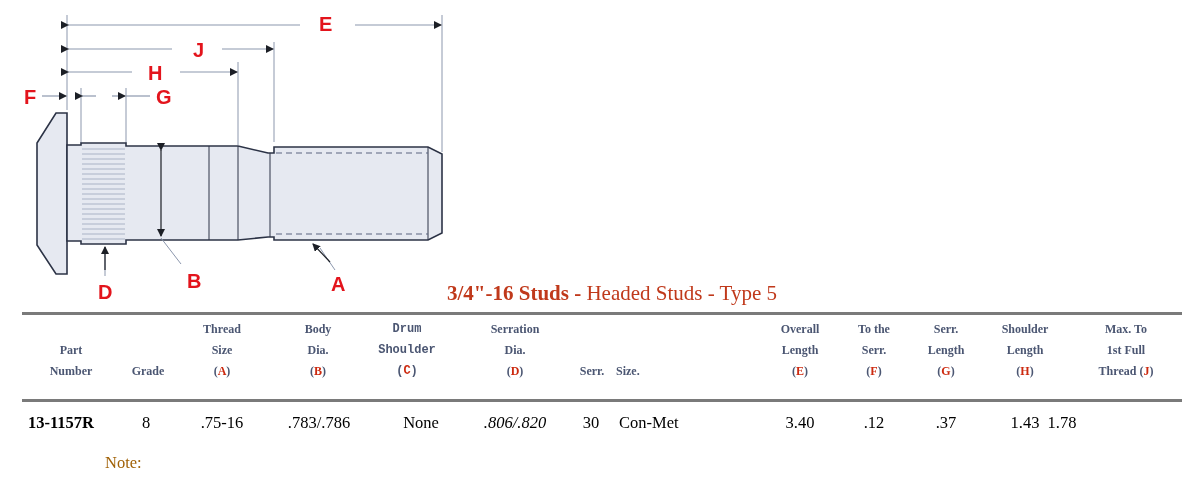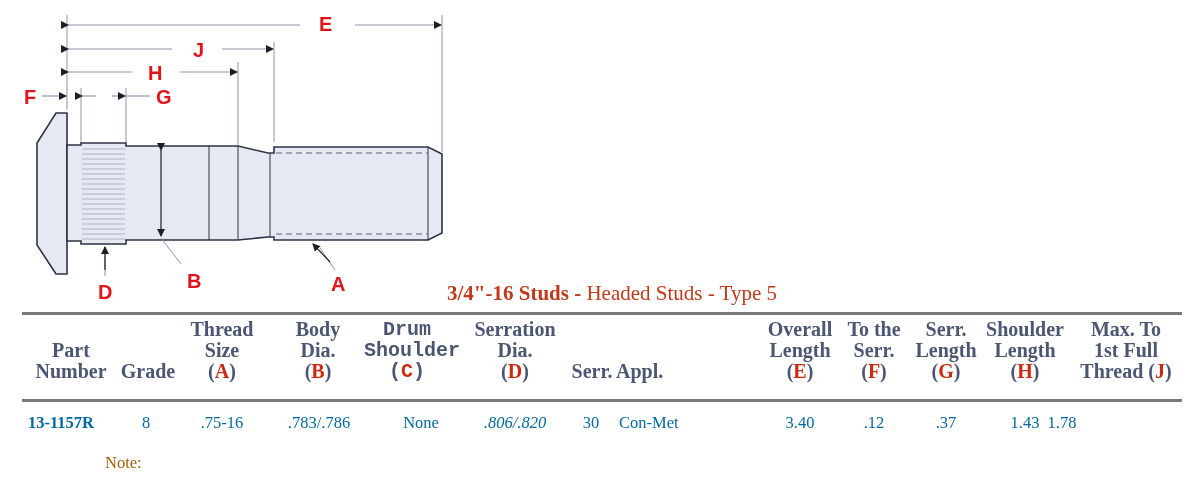--- a/index.html
+++ b/index.html
@@ -2,23 +2,23 @@
 <html><head>
 <meta charset="utf-8">
 <style>
   html, body { margin:0; padding:0; background:#ffffff; }
   body { width:1200px; height:491px; position:relative; overflow:hidden; font-family:"Liberation Serif", serif; }
   .diagram { position:absolute; left:0; top:0; width:460px; height:300px; }
   .dim-label { position:absolute; font-family:"Liberation Sans", sans-serif; font-weight:bold; color:#e3141c; font-size:20px; line-height:1; }
   .title { position:absolute; left:447px; top:281px; font-size:21px; color:#c0391b; white-space:nowrap; }
   .title b { font-weight:bold; }
   .rule { position:absolute; left:22px; width:1160px; height:3px; background:#7a7a7a; }
-  .hdr { position:absolute; top:319px; font-weight:bold; color:#4b5672; font-size:20px; line-height:21px; text-align:center; white-space:nowrap; }
+  .hdr { position:absolute; top:319px; font-weight:bold; color:#4b5672; font-size:12px; line-height:21px; text-align:center; white-space:nowrap; }
   .hdr .letter { color:#cc2a10; }
-  .cell { position:absolute; top:413px; font-size:16.5px; color:#0369a1; white-space:nowrap; text-align:center; }
+  .cell { position:absolute; top:413px; font-size:16.5px; color:#000000; white-space:nowrap; text-align:center; }
   .cell.bold { font-weight:bold; }
   .note { position:absolute; left:105px; top:453px; font-size:16.5px; color:#a16207; }
 </style>
 </head>
 <body>
 
 <svg class="diagram" viewBox="0 0 460 300" width="460" height="300">
   <defs>
     <marker id="ah" markerWidth="8" markerHeight="8" refX="7" refY="4" orient="auto" markerUnits="userSpaceOnUse">
       <path d="M0,0 L8,4 L0,8 z" fill="#1c1f26"></path>
@@ -136,21 +136,21 @@
 </div>
 <div class="hdr" style="left:472px;width:86px;">
   <div>Serration</div>
   <div>Dia.</div>
   <div>(<span class="letter">D</span>)</div>
 </div>
 <div class="hdr" style="left:570px;width:44px;top:361px;">
   <div>Serr.</div>
 </div>
 <div class="hdr" style="left:616px;width:54px;top:361px;text-align:left;">
-  <div>Appl.</div>
+  <div>Size.</div>
 </div>
 <div class="hdr" style="left:764px;width:72px;">
   <div>Overall</div>
   <div>Length</div>
   <div>(<span class="letter">E</span>)</div>
 </div>
 <div class="hdr" style="left:840px;width:68px;">
   <div>To the</div>
   <div>Serr.</div>
   <div>(<span class="letter">F</span>)</div>

